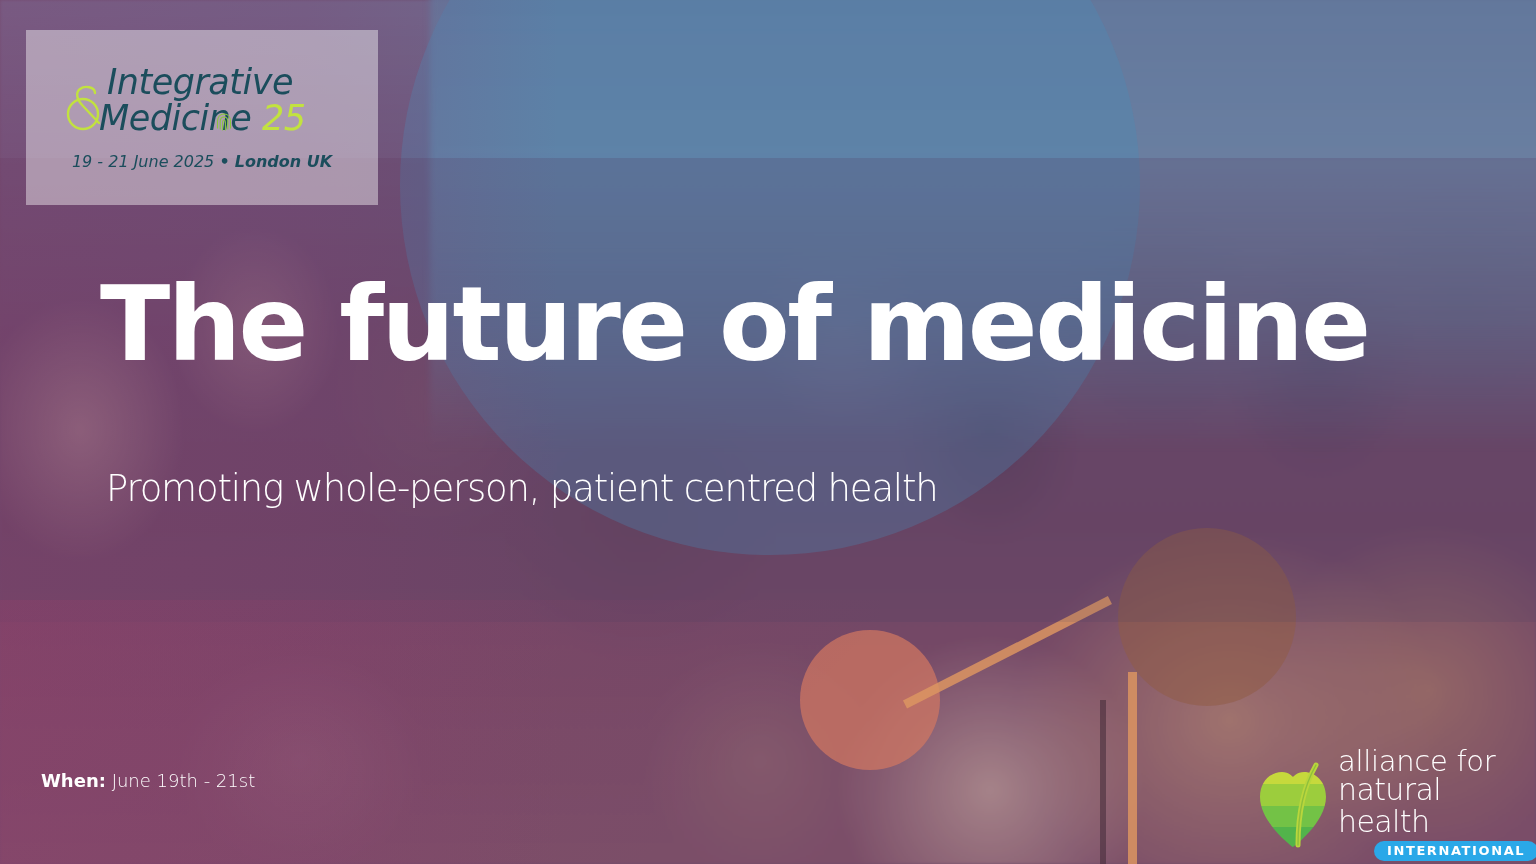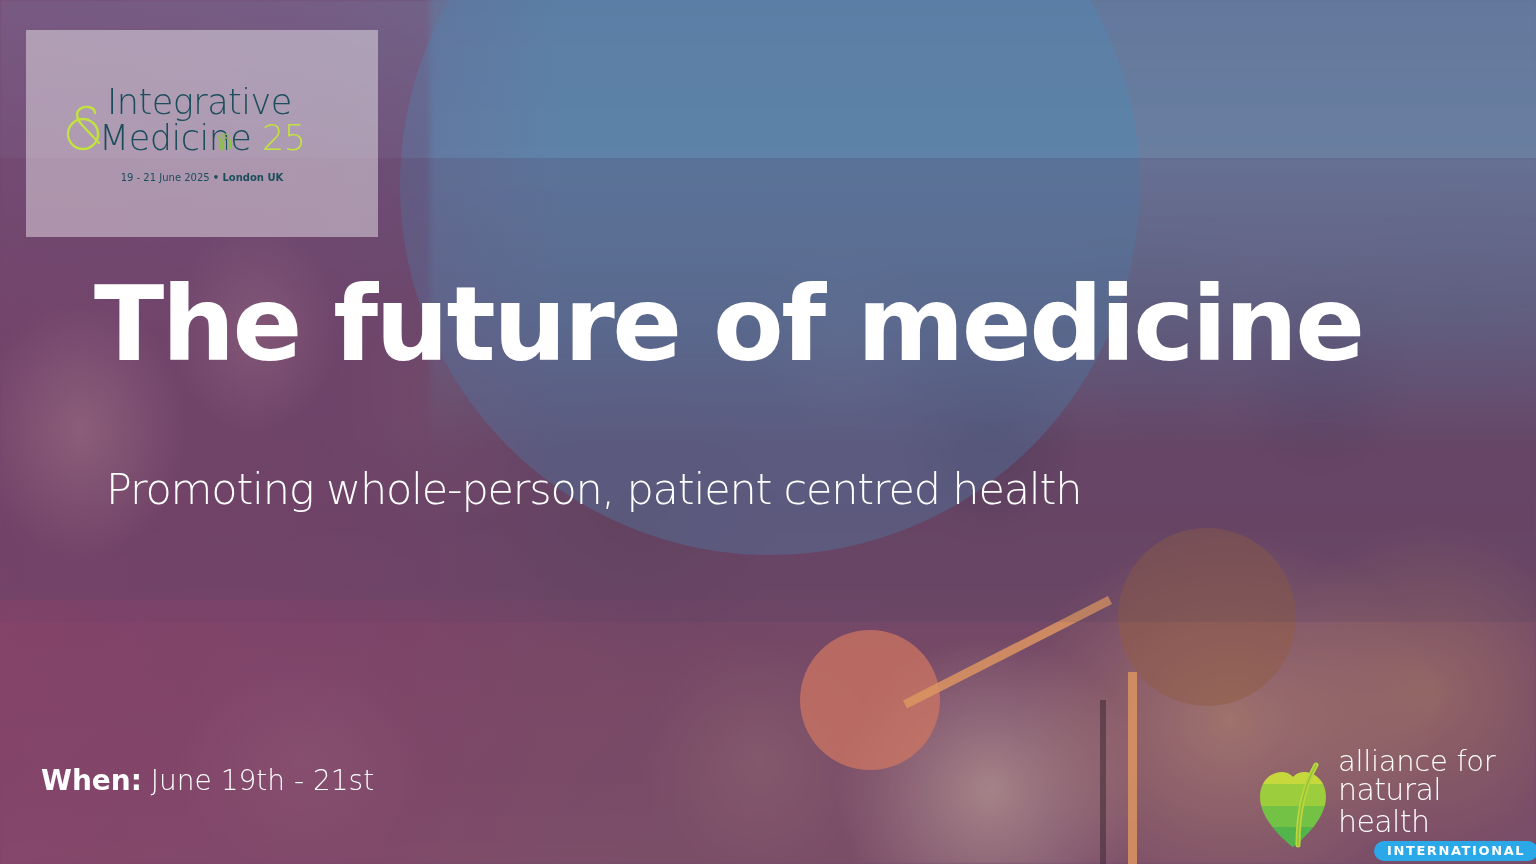--- a/index.html
+++ b/index.html
@@ -121,26 +121,27 @@
   .wash-bottomleft {
     position: absolute;
     left: 0; top: 600px; width: 880px; height: 264px;
     background: linear-gradient(135deg, rgba(150,62,106,.30), rgba(150,62,106,0) 80%);
   }
 
   
   .logo-panel {
     position: absolute;
     left: 26px; top: 30px;
-    width: 352px; height: 207px;
+    width: 352px; height: 175px;
     background: rgba(255,255,255,.42);
     display: flex;
     flex-direction: column;
     align-items: center;
     justify-content: center;
+    font-style: italic;
   }
 
   .ipm-logo {
     position: relative;
     width: 300px;
     margin-left: 14px;
     color: #1b4d5c;
   }
   .ipm-line {
     font-family: "DejaVu Sans", sans-serif;
@@ -170,58 +171,58 @@
   
   .ipm-print {
     position: absolute;
     left: 152px; top: 45px;
     width: 26px; height: 26px;
   }
 
   .ipm-date {
     margin-top: 16px;
     font-family: "DejaVu Sans", sans-serif;
-    font-size: 10px;
+    font-size: 16px;
     color: #1b4d5c;
     white-space: nowrap;
   }
   .ipm-date .city { font-weight: 700; }
   .ipm-date .dot  { font-weight: 700; color: #1b4d5c; }
 
   
   .headline {
     position: absolute;
-    left: 94px; top: 268px;
+    left: 100px; top: 268px;
     font-family: "DejaVu Sans", sans-serif;
     font-weight: 700;
     font-size: 103px;
     line-height: 112px;
     letter-spacing: -2.5px;
     color: #ffffff;
     white-space: nowrap;
   }
   .subhead {
     position: absolute;
     left: 106px; top: 455px;
     font-family: "DejaVu Sans", sans-serif;
     font-weight: 300;
-    font-size: 43px;
+    font-size: 37px;
     line-height: 68px;
     letter-spacing: -1.2px;
     color: #ffffff;
     white-space: nowrap;
   }
 
   
   .details {
     position: absolute;
     left: 41px; top: 766px;
     color: #ffffff;
     font-family: "DejaVu Sans", sans-serif;
-    font-size: 28px;
+    font-size: 18px;
     line-height: 30px;
     white-space: nowrap;
     font-weight: 300;
   }
   .details .lbl { font-weight: 700; }
 
   
   .anh {
     position: absolute;
     left: 1256px; top: 757px;

